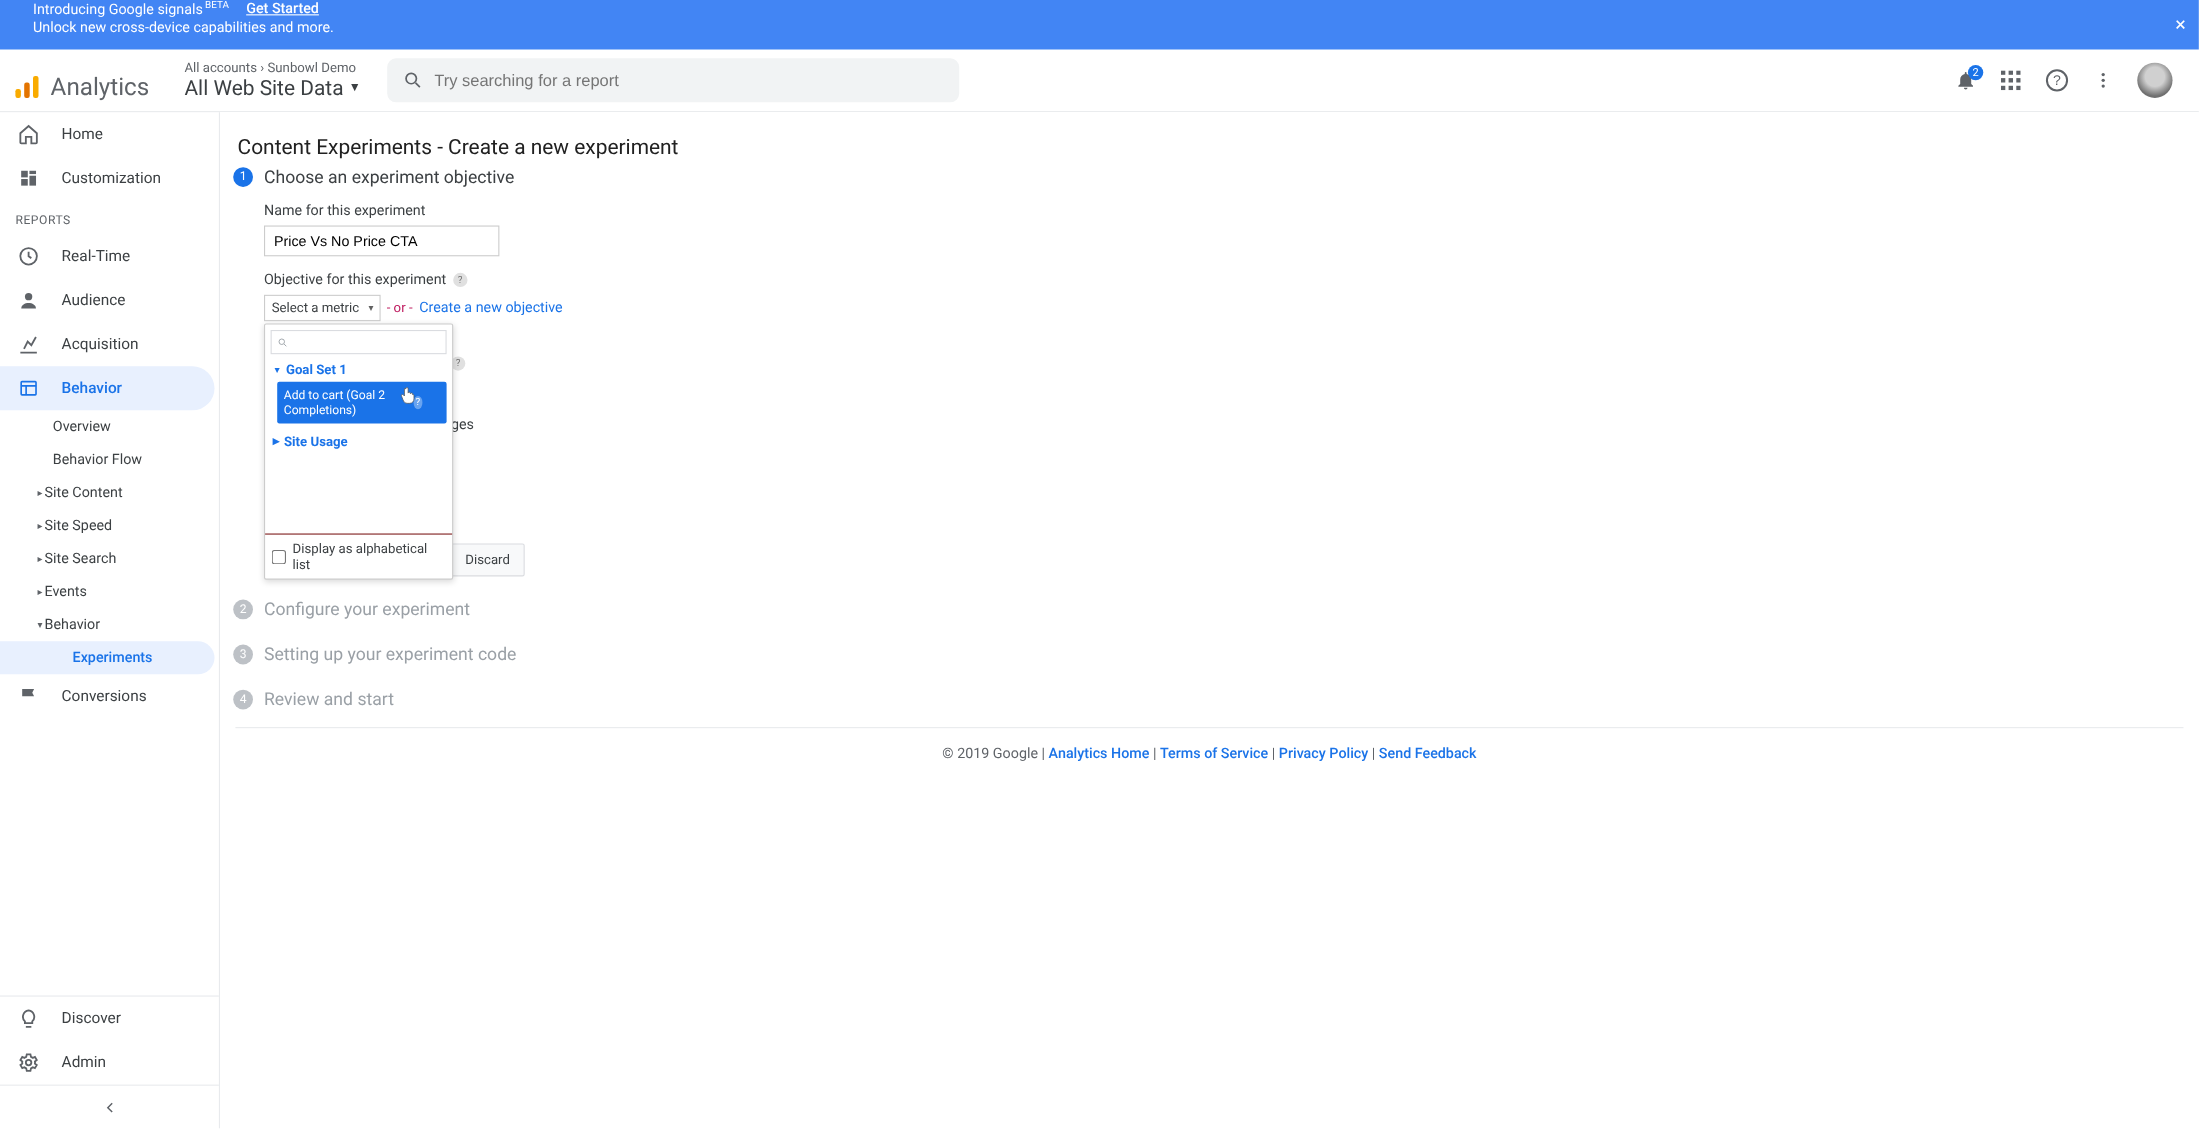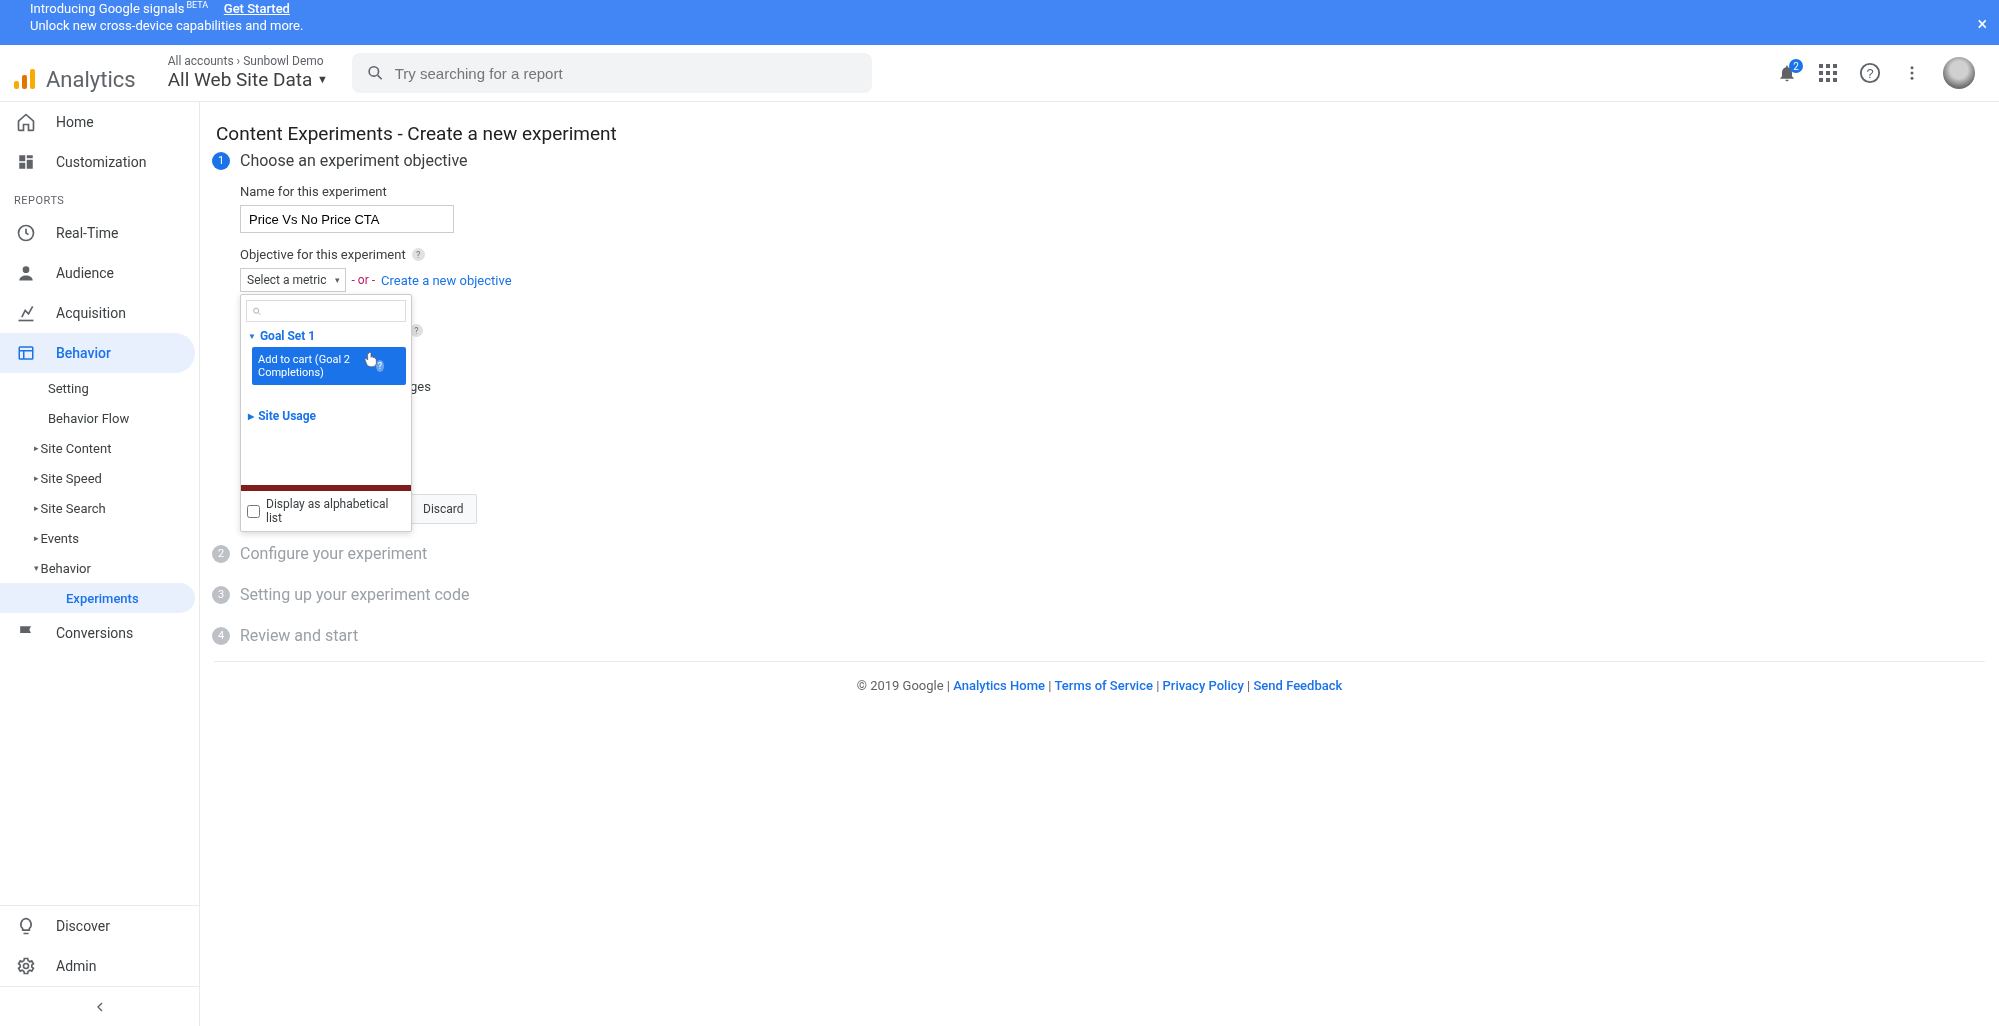--- a/index.html
+++ b/index.html
@@ -62,23 +62,23 @@
   .metric-select::after { content: "▾"; position: absolute; right: 5px; font-size: 9px; color: #616161; }
   .or-text { color: #be185d; font-size: 12px; margin: 0 6px; }
   .link { color: #1a73e8; cursor: pointer; font-size: 13px; }
   
   .dropdown-panel { position: absolute; width: 172px; background: #fff; border: 1px solid #ccc; border-radius: 2px; box-shadow: 0 2px 6px rgba(0,0,0,0.15); margin-top: 2px; z-index: 50; }
   .dd-search { display: flex; align-items: center; border: 1px solid #dadce0; margin: 5px 5px 3px 5px; height: 22px; padding: 0 5px; gap: 4px; }
   .dd-search input { border: none; outline: none; width: 100%; font-size: 12px; }
   .dd-body { height: 160px; overflow-y: auto; padding: 0 5px 5px; }
   .dd-group { font-size: 12px; color: #1a73e8; font-weight: 700; padding: 4px 2px; display: flex; align-items: center; cursor: pointer; }
   .dd-group .tri { font-size: 8px; margin-right: 4px; }
-  .dd-item { background: #1a73e8; color: #fff; font-size: 11px; padding: 6px 22px 6px 6px; border-radius: 2px; margin-left: 6px; margin-bottom: 20px; display: flex; align-items: center; justify-content: space-between; cursor: pointer; line-height: 1.2; }
+  .dd-item { background: #1a73e8; color: #fff; font-size: 11px; padding: 6px 22px 6px 6px; border-radius: 2px; margin-left: 6px; margin-bottom: 5px; display: flex; align-items: center; justify-content: space-between; cursor: pointer; line-height: 1.2; }
   .dd-item-help { width: 12px; height: 12px; border-radius: 50%; background: rgba(255,255,255,0.35); font-size: 9px; display: flex; align-items: center; justify-content: center; margin-left: 4px; }
-  .dd-footer { border-top: 6px solid #7f1d1d; padding: 6px; display: flex; align-items: center; font-size: 12px; gap: 6px; }
+  .dd-footer { border-top: 1px solid #7f1d1d; padding: 6px; display: flex; align-items: center; font-size: 12px; gap: 6px; }
   .cursor-icon { position: absolute; }
   .discard-btn { background:#f8f9fa; border:1px solid #dadce0; height:30px; padding:0 12px; font-size:12px; color:#3c4043; display:inline-flex; align-items:center; border-radius:2px; }
 
   .footer { text-align: center; color: #5f6368; font-size: 13px; padding: 16px 0 0; border-top: 1px solid #e8eaed; margin-top: 16px; }
   .footer a { color: #1a73e8; font-weight: 500; text-decoration: none; }
 
   svg { display: block; }
 </style>
 </head>
 <body>
@@ -208,21 +208,21 @@
         <span class="nav-icon">
             <svg width="18" height="18" viewBox="0 0 24 24" fill="none" stroke="currentColor" stroke-width="2">
               <rect x="3" y="4" width="18" height="16" rx="1"></rect>
               <line x1="3" y1="9" x2="21" y2="9"></line>
               <line x1="9" y1="9" x2="9" y2="20"></line>
             </svg>
           </span>
         <span>Behavior</span>
       </div>
       <div class="nav-item sub">
-          <span>Setting</span>
+          <span>Overview</span>
         </div>
       <div class="nav-item sub">
           <span>Behavior Flow</span>
         </div>
       <div class="nav-item sub expandable">
           <span class="caret">▸</span>
           <span>Site Content</span>
         </div>
       <div class="nav-item sub expandable">
           <span class="caret">▸</span>

